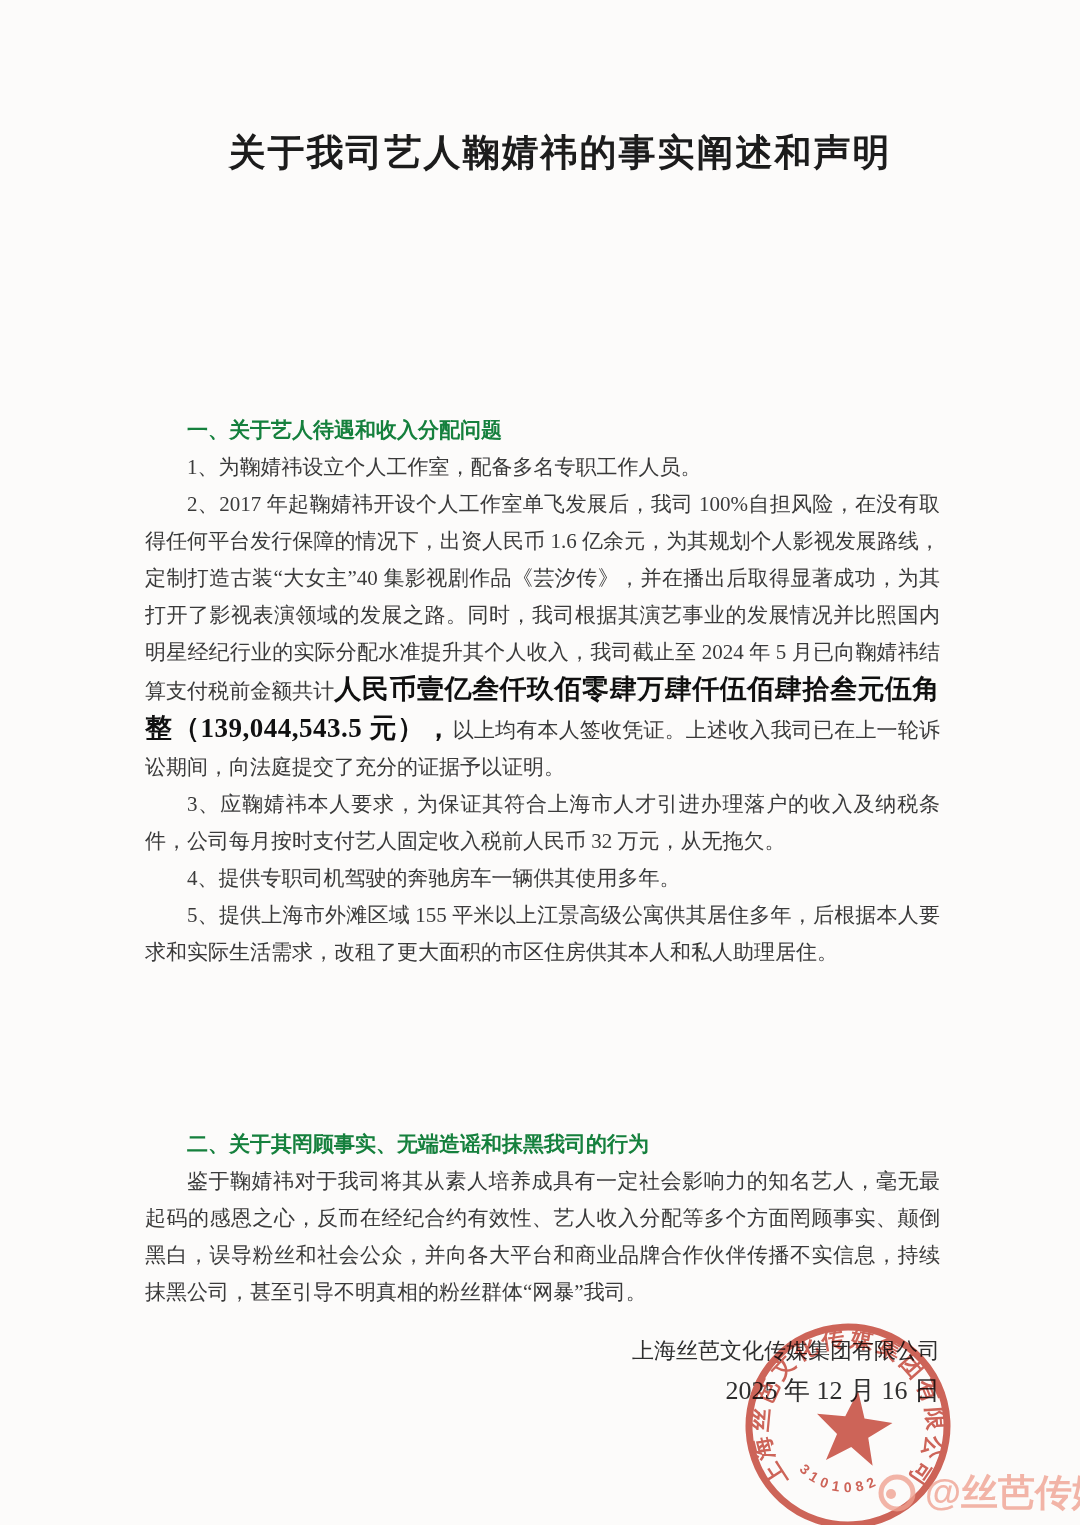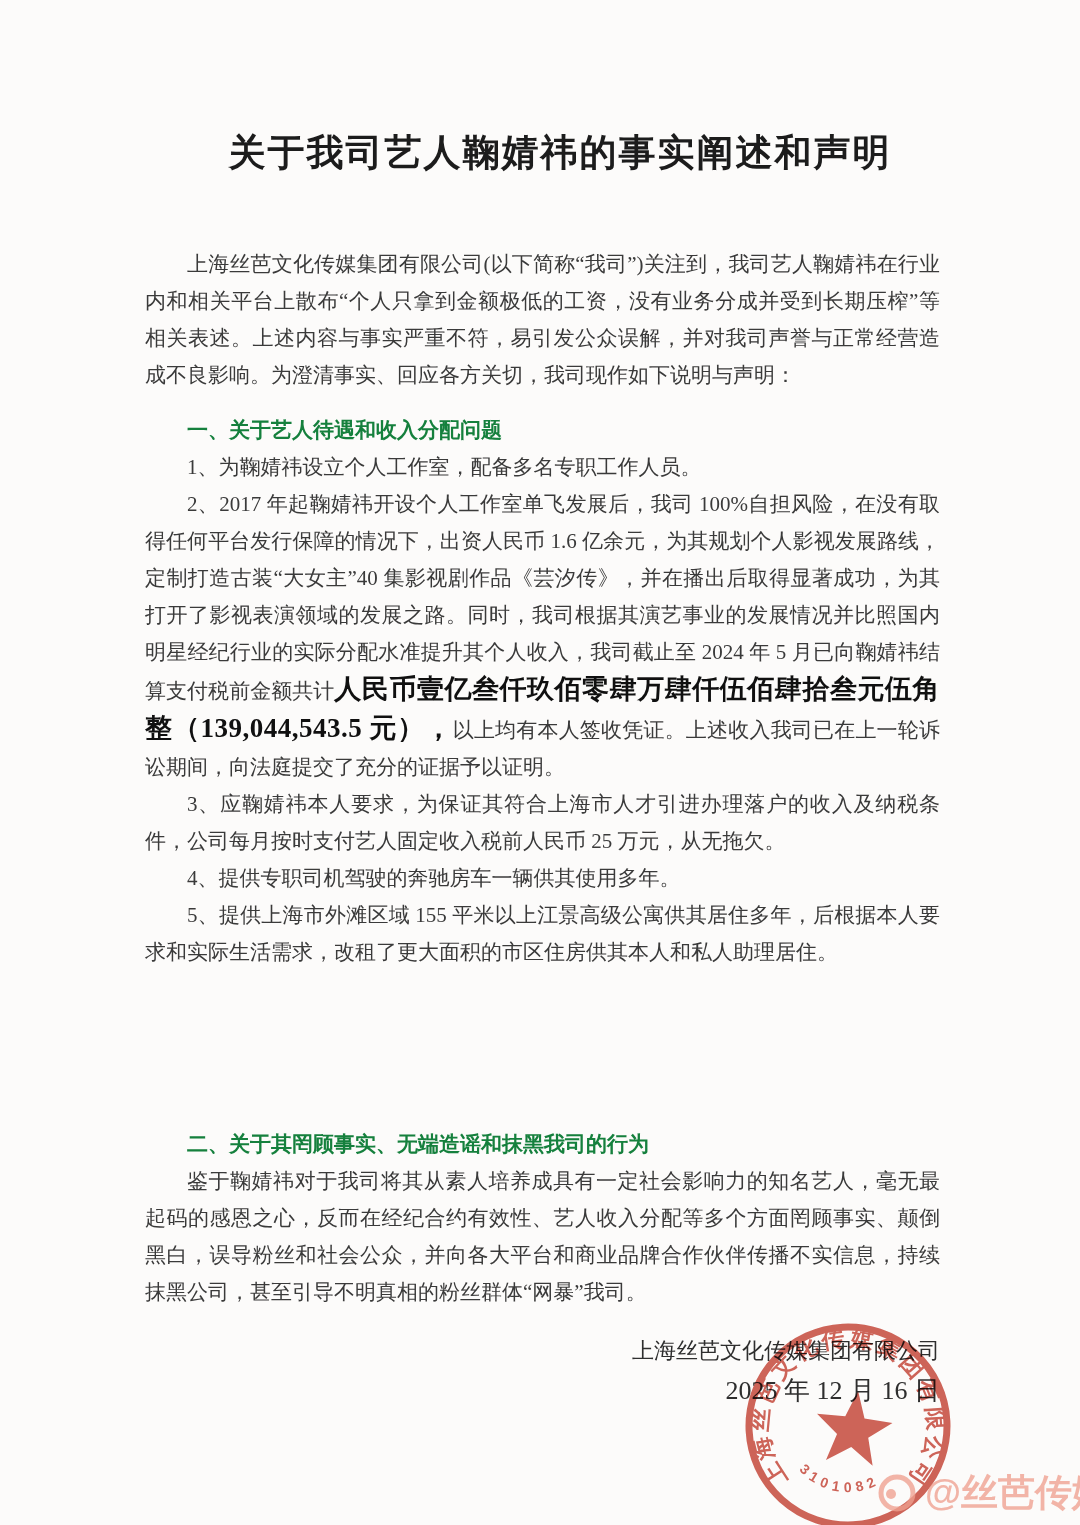--- a/index.html
+++ b/index.html
@@ -45,29 +45,26 @@
     font-size:37px;font-weight:700;white-space:nowrap;
   }
 </style>
 </head>
 <body>
 
 <div class="sheet">
 
   <h1 class="doc-title">关于我司艺人鞠婧祎的事实阐述和声明</h1>
 
-  <div class="content-col blk-intro">
-    <p>上海丝芭文化传媒集团有限公司(以下简称“我司”)关注到，我司艺人鞠婧祎在行业内和相关平台上散布“个人只拿到金额极低的工资，没有业务分成并受到长期压榨”等相关表述。上述内容与事实严重不符，易引发公众误解，并对我司声誉与正常经营造成不良影响。为澄清事实、回应各方关切，我司现作如下说明与声明：</p>
-  </div>
 
   <div class="content-col blk-sec1">
     <p class="sec-heading">一、关于艺人待遇和收入分配问题</p>
     <p>1、为鞠婧祎设立个人工作室，配备多名专职工作人员。</p>
     <p><span>2、2017 年起鞠婧祎开设个人工作室单飞发展后，我司 100%自担风险，在没有取得任何平台发行保障的情况下，出资人民币 1.6 亿余元，为其规划个人影视发展路线，定制打造古装“大女主”40 集影视剧作品《芸汐传》，并在播出后取得显著成功，为其打开了影视表演领域的发展之路。同时，我司根据其演艺事业的发展情况并比照国内明星经纪行业的实际分配水准提升其个人收入，我司截止至 2024 年 5 月已向鞠婧祎结算支付税前金额共计</span><span class="big-money">人民币壹亿叁仟玖佰零肆万肆仟伍佰肆拾叁元伍角整（139,044,543.5 元），</span><span>以上均有本人签收凭证。上述收入我司已在上一轮诉讼期间，向法庭提交了充分的证据予以证明。</span></p>
-    <p>3、应鞠婧祎本人要求，为保证其符合上海市人才引进办理落户的收入及纳税条件，公司每月按时支付艺人固定收入税前人民币 25 万元，从无拖欠。</p>
+    <p>3、应鞠婧祎本人要求，为保证其符合上海市人才引进办理落户的收入及纳税条件，公司每月按时支付艺人固定收入税前人民币 32 万元，从无拖欠。</p>
     <p>4、提供专职司机驾驶的奔驰房车一辆供其使用多年。</p>
     <p>5、提供上海市外滩区域 155 平米以上江景高级公寓供其居住多年，后根据本人要求和实际生活需求，改租了更大面积的市区住房供其本人和私人助理居住。</p>
   </div>
 
   <div class="content-col blk-sec2">
     <p class="sec-heading">二、关于其罔顾事实、无端造谣和抹黑我司的行为</p>
     <p>鉴于鞠婧祎对于我司将其从素人培养成具有一定社会影响力的知名艺人，毫无最起码的感恩之心，反而在经纪合约有效性、艺人收入分配等多个方面罔顾事实、颠倒黑白，误导粉丝和社会公众，并向各大平台和商业品牌合作伙伴传播不实信息，持续抹黑公司，甚至引导不明真相的粉丝群体“网暴”我司。</p>
   </div>
 
   <p class="sig-company">上海丝芭文化传媒集团有限公司</p>

